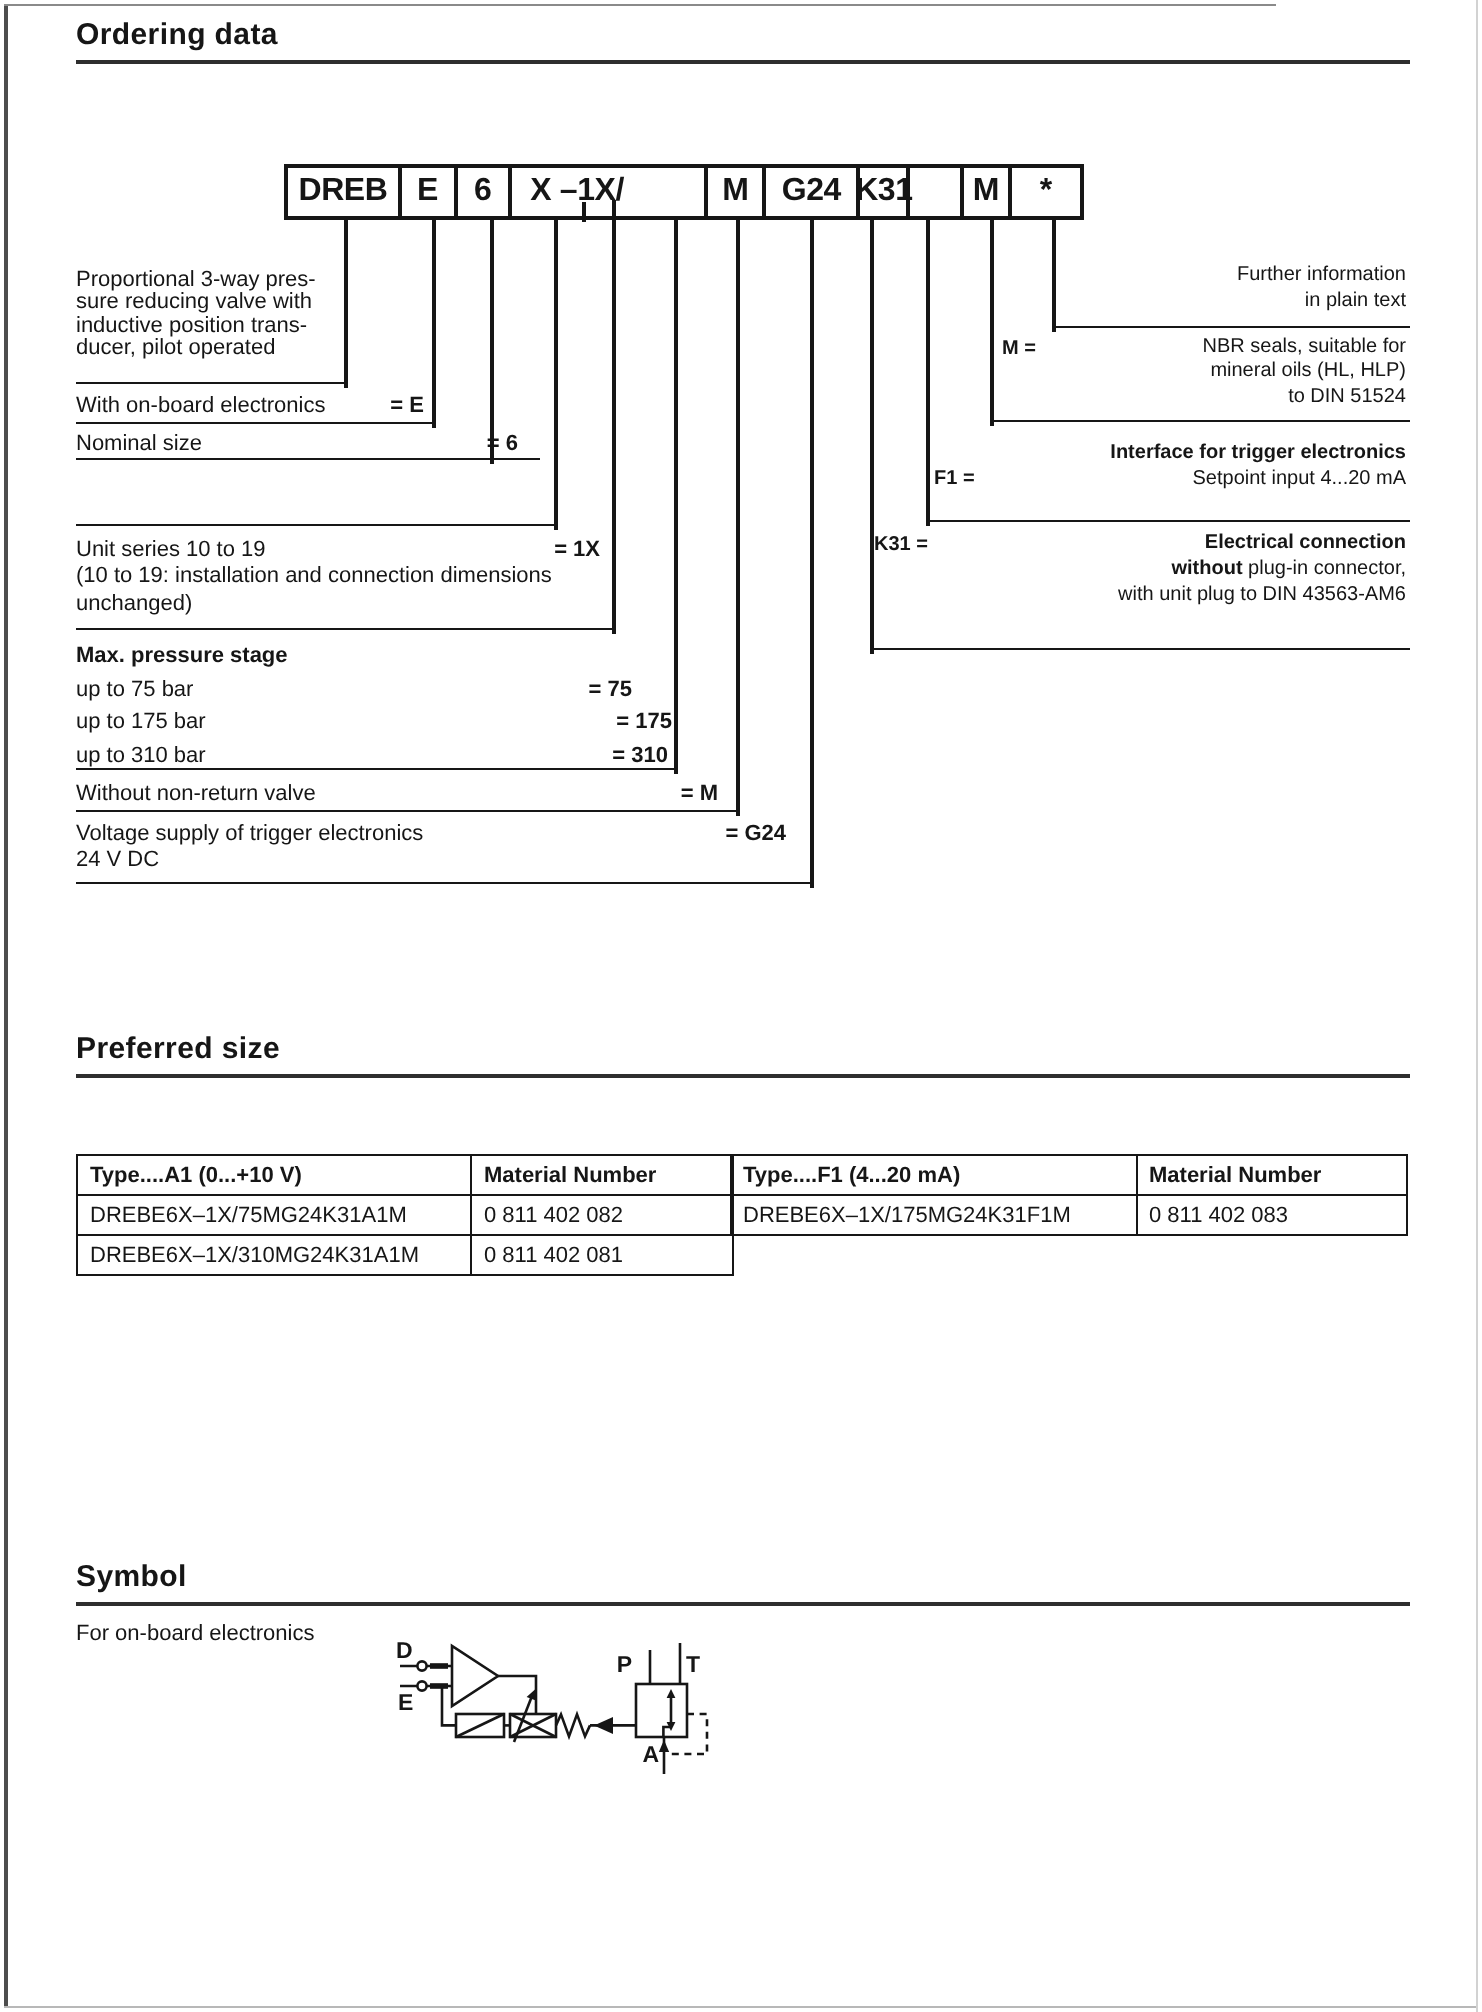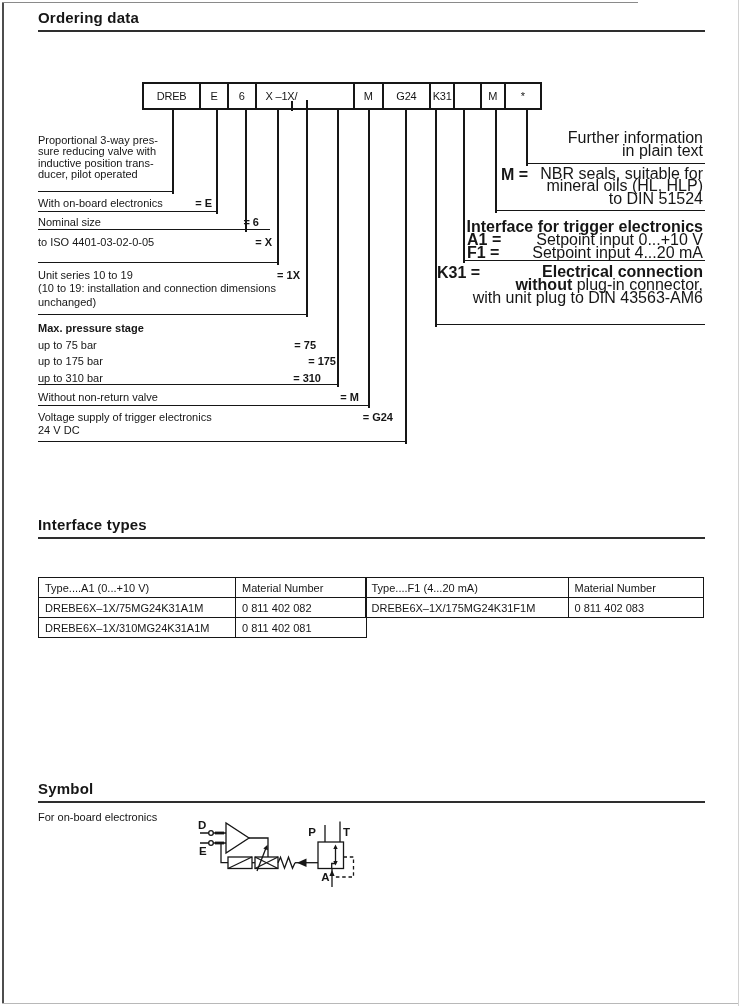--- a/index.html
+++ b/index.html
@@ -4,34 +4,34 @@
 <style>
   html,body{margin:0;padding:0}
   body{width:741px;height:1006px;position:relative;background:#fff;color:#161616;
        font-family:"Liberation Sans","DejaVu Sans",sans-serif;overflow:hidden}
   .abs{position:absolute}
   .h1{position:absolute;font-size:15px;font-weight:700;letter-spacing:.2px;white-space:nowrap}
   .rule{position:absolute;height:2px;background:#2e2e2e}
   .codeboxes{position:absolute;left:142px;top:82px;width:400px;height:28px;
              border:2px solid #161616;box-sizing:border-box;display:flex}
   .cb{height:100%;display:flex;align-items:center;justify-content:center;
-      font-weight:400;font-size:11px;letter-spacing:-.2px;border-left:2px solid #161616;
+      font-weight:700;font-size:16px;letter-spacing:-.2px;border-left:2px solid #161616;
       box-sizing:border-box;white-space:nowrap}
   .cb.first{border-left:none}
   .vl{position:absolute;width:1.5px;background:#161616}
   .lrow{position:absolute;left:38px;border-bottom:1.5px solid #161616;font-size:11px;
         box-sizing:border-box;white-space:nowrap}
-  .rrow{position:absolute;border-bottom:1.5px solid #161616;font-size:16px;text-align:right;
+  .rrow{position:absolute;border-bottom:1.5px solid #161616;font-size:10px;text-align:right;
         box-sizing:border-box;white-space:nowrap}
   .fx{display:flex;justify-content:space-between;align-items:baseline}
   .b{font-weight:700}
   .tbl{position:absolute;border-collapse:collapse;table-layout:fixed;font-size:11px}
   .tbl th,.tbl td{border:1.5px solid #161616;height:18px;padding:1px 6px 0 6px;
                   text-align:left;font-weight:400;white-space:nowrap;overflow:hidden}
-  .tbl th{font-weight:400}
+  .tbl th{font-weight:700}
   .edge{position:absolute;background:#999}
   svg text{font-family:"Liberation Sans","DejaVu Sans",sans-serif;font-size:11.5px;font-weight:700;fill:#161616}
 </style>
 </head>
 <body>
 
 <div class="edge" style="left:2px;top:2px;width:1.5px;height:1001px;background:#4d4d4d"></div>
 <div class="edge" style="left:2px;top:2px;width:636px;height:1px;background:#8a8a8a"></div>
 <div class="edge" style="left:738px;top:0;width:1px;height:1006px;background:#d2d2d2"></div>
 <div class="edge" style="left:2px;top:1002.5px;width:736px;height:1.2px;background:#b8b8b8"></div>
@@ -75,24 +75,20 @@
 </div>
 <div class="lrow fx" style="top:197px;width:178px;height:15px">
   <span>With on-board electronics</span>
   <span class="b" style="padding-right:4px">= E</span>
 </div>
 <div class="lrow fx" style="top:216px;width:232px;height:14px">
   <span>Nominal size</span>
   <span class="b" style="padding-right:11px">= 6</span>
 </div>
 <div class="lrow" style="top:236px;width:239px;height:27px;line-height:13px">
-  <div class="fx">
-    <span>to ISO 4401-03-02-0-05</span>
-    <span class="b" style="padding-right:5px">= X</span>
-  </div>
 </div>
 <div class="lrow" style="top:269px;width:268px;height:46px;line-height:13.4px">
   <div class="fx">
     <span>Unit series 10 to 19</span>
     <span class="b" style="padding-right:6px">= 1X</span>
   </div>
   <div>(10 to 19: installation and connection dimensions</div>
   <div>unchanged)</div>
 </div>
 <div class="lrow" style="top:320px;width:299px;height:65px;line-height:16.6px">
@@ -100,21 +96,21 @@
   <div class="fx">
     <span>up to 75 bar</span>
     <span class="b" style="padding-right:21px">= 75</span>
   </div>
   <div class="fx">
     <span>up to 175 bar</span>
     <span class="b" style="padding-right:1px">= 175</span>
   </div>
   <div class="fx">
     <span>up to 310 bar</span>
-    <span class="b" style="padding-right:16px">= 310</span>
+    <span class="b" style="padding-right:3px">= 310</span>
   </div>
 </div>
 <div class="lrow fx" style="top:391px;width:330px;height:15px">
   <span>Without non-return valve</span>
   <span class="b" style="padding-right:9px">= M</span>
 </div>
 <div class="lrow" style="top:411px;width:367px;height:31px;line-height:13px">
   <div class="fx">
     <span>Voltage supply of trigger electronics</span>
     <span class="b" style="padding-right:12px">= G24</span>
@@ -128,36 +124,32 @@
 </div>
 <div class="rrow" style="left:495px;top:168px;width:210px;height:43px;line-height:12.4px;padding-right:2px">
   <span class="b abs" style="left:6px;top:1px">M =</span>
   <div>NBR seals, suitable for</div>
   <div>mineral oils (HL, HLP)</div>
   <div>to DIN 51524</div>
 </div>
 <div class="rrow" style="left:463px;top:220px;width:242px;height:41px;line-height:13.2px;padding-right:2px">
   <div class="b">Interface for trigger electronics</div>
   <div class="fx">
-    <span class="b" style="padding-left:4px">A1 =</span>
-    <span>Setpoint input 0...+10 V</span>
-  </div>
-  <div class="fx">
     <span class="b" style="padding-left:4px">F1 =</span>
     <span>Setpoint input 4...20 mA</span>
   </div>
 </div>
 <div class="rrow" style="left:435px;top:266px;width:270px;height:59px;line-height:12.8px;padding-right:2px">
   <span class="b abs" style="left:2px;top:1px">K31 =</span>
   <div class="b">Electrical connection</div>
   <div><span class="b">without</span><span> plug-in connector,</span></div>
   <div>with unit plug to DIN 43563-AM6</div>
 </div>
 
-<div class="h1" style="left:38px;top:516px">Interface types</div>
+<div class="h1" style="left:38px;top:516px">Preferred size</div>
 <div class="rule" style="left:38px;top:537px;width:667px"></div>
 
 <table class="tbl" style="left:38px;top:577px;width:328px">
   <colgroup>
       <col style="width:197px">
       <col style="width:131px">
     </colgroup>
   <tbody>
       <tr>
     <th>Type....A1 (0...+10 V)</th>

